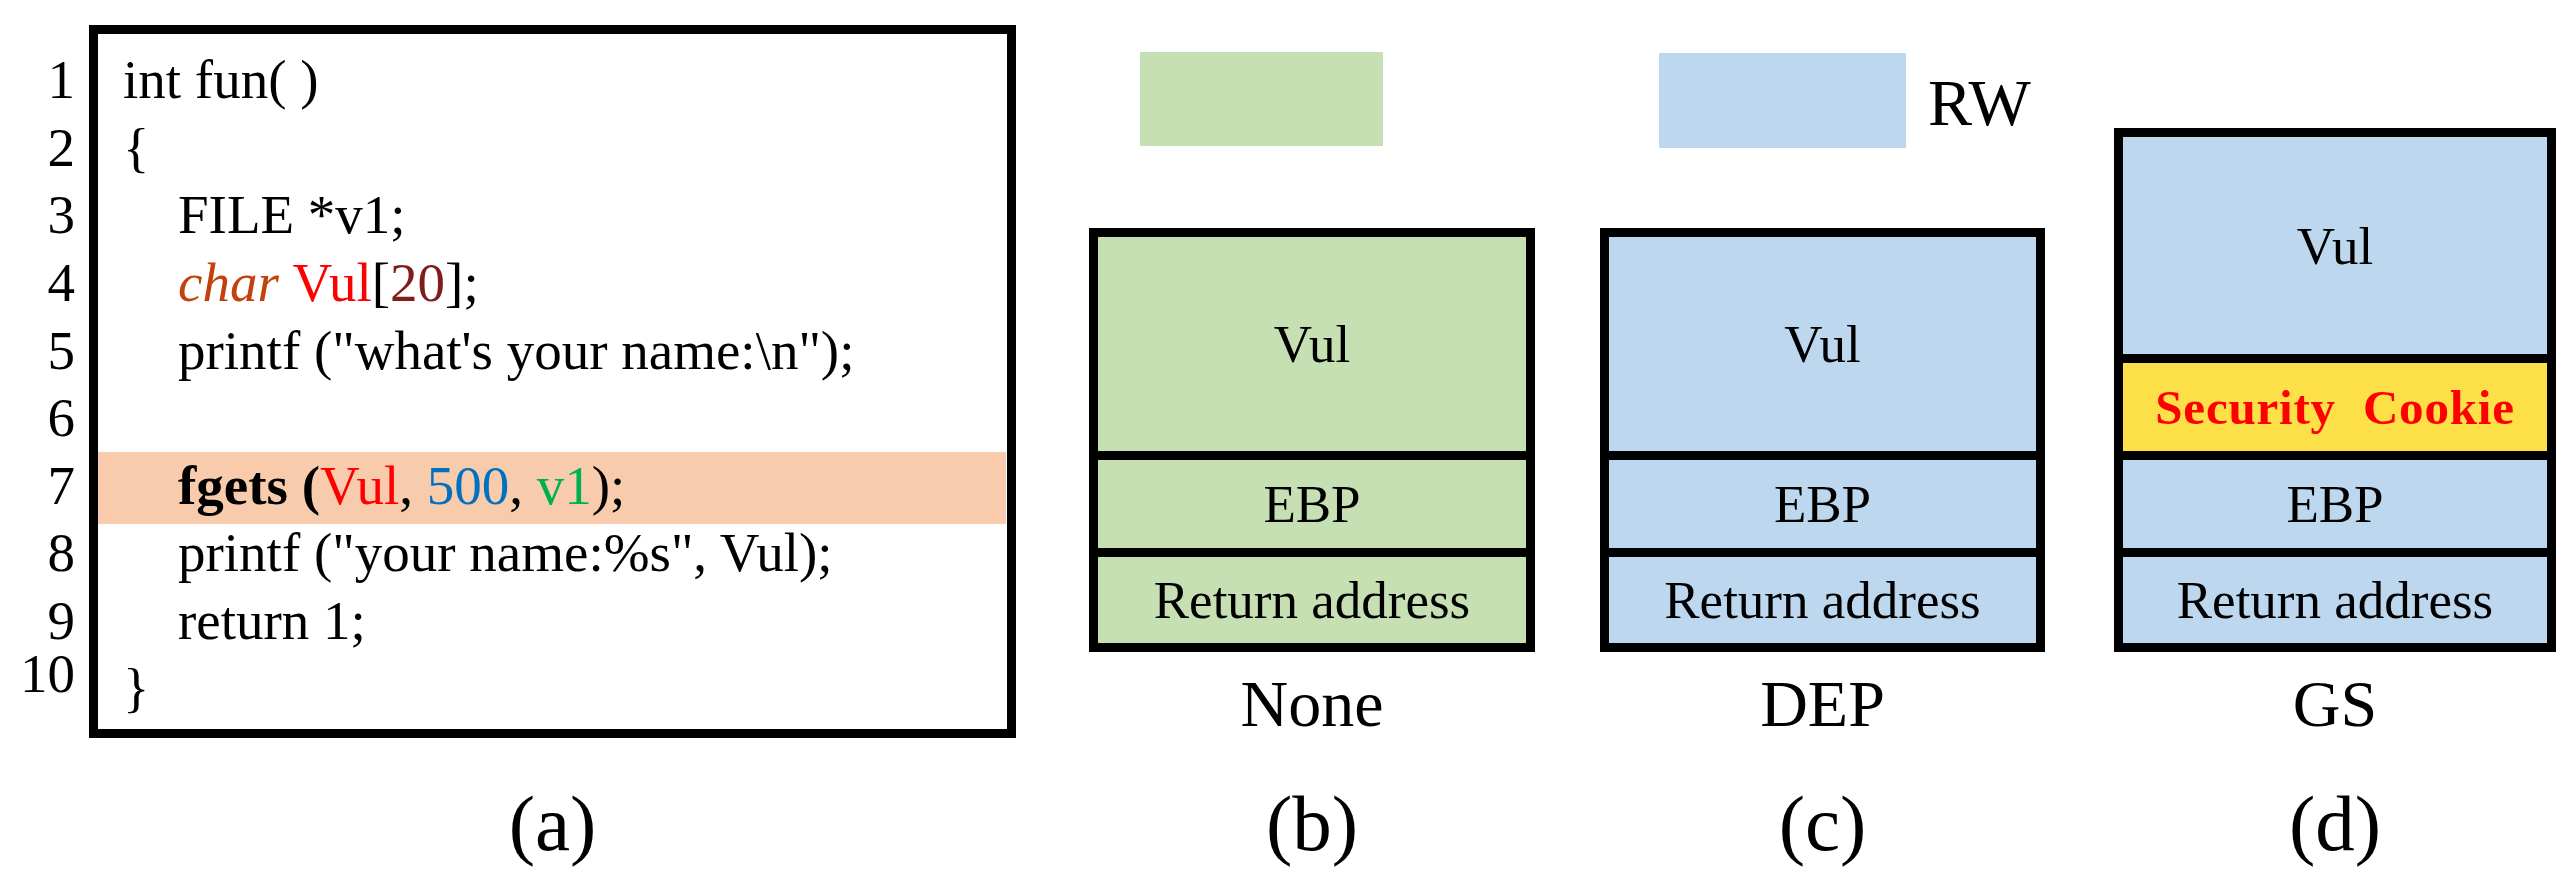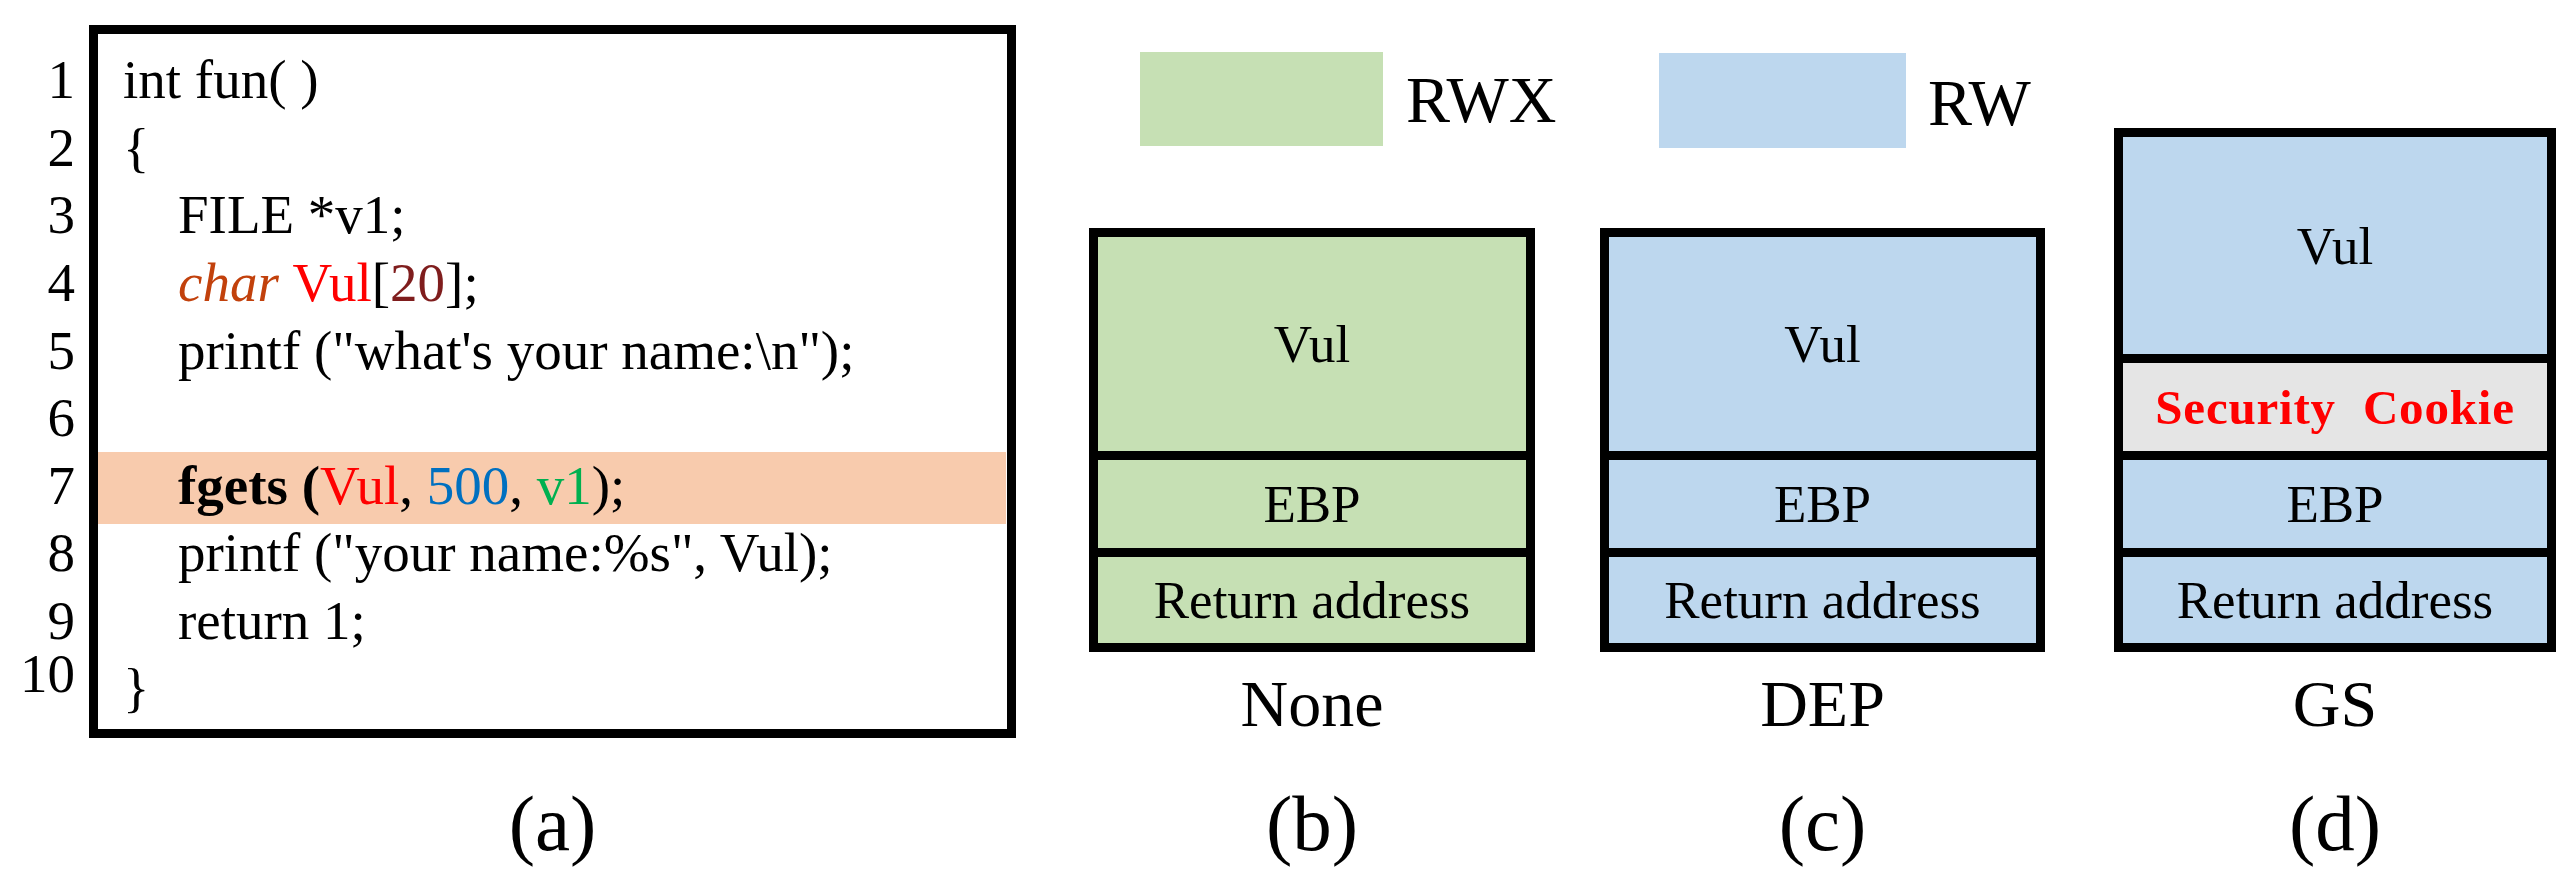--- a/index.html
+++ b/index.html
@@ -69,21 +69,20 @@
   <div class="abs code-line" style="left:123px;top:114px"><span style="color: rgb(0, 0, 0);">{</span></div>
   <div class="abs code-line" style="left:178px;top:181px"><span style="color: rgb(0, 0, 0);">FILE *v1;</span></div>
   <div class="abs code-line" style="left:178px;top:249px"><span style="color: #c2410c; font-style: italic;">char </span><span style="color: rgb(255, 0, 0);">Vul</span><span style="color: rgb(0, 0, 0);">[</span><span style="color: #7f1d1d;">20</span><span style="color: rgb(0, 0, 0);">];</span></div>
   <div class="abs code-line" style="left:178px;top:317px"><span style="color: rgb(0, 0, 0);">printf ("what's your name:\n");</span></div>
   <div class="abs code-line" style="left:178px;top:452px"><span style="color: rgb(0, 0, 0); font-weight: bold;">fgets (</span><span style="color: rgb(255, 0, 0);">Vul</span><span style="color: rgb(0, 0, 0);">, </span><span style="color: rgb(0, 112, 192);">500</span><span style="color: rgb(0, 0, 0);">, </span><span style="color: rgb(0, 176, 80);">v1</span><span style="color: rgb(0, 0, 0);">);</span></div>
   <div class="abs code-line" style="left:178px;top:519px"><span style="color: rgb(0, 0, 0);">printf ("your name:%s", Vul);</span></div>
   <div class="abs code-line" style="left:178px;top:587px"><span style="color: rgb(0, 0, 0); margin-top: 44px;">return 1;</span></div>
   <div class="abs code-line" style="left:123px;top:654px"><span style="color: rgb(0, 0, 0);">}</span></div>
 
   <div class="abs swatch" style="left: 1140px; top: 52px; width: 243px; height: 94px; background-color: rgb(198, 224, 180);"></div>
-  <div class="abs legend-label" style="left:1406px;top:60px">RWX</div>
 
   <div class="abs swatch" style="left: 1659px; top: 53px; width: 247px; height: 95px; background-color: rgb(189, 215, 238);"></div>
   <div class="abs legend-label" style="left:1928px;top:63px">RW</div>
 
   <div class="stack" style="left:1089px;top:228px;width:446px">
     <div class="cell" style="height: 214px; background-color: rgb(198, 224, 180);">
       <span>Vul</span>
     </div>
     <div class="cell" style="height: 97px; background-color: rgb(198, 224, 180);">
       <span>EBP</span>
@@ -104,21 +103,21 @@
     <div class="cell" style="height: 95px; background-color: rgb(189, 215, 238);">
       <span>Return address</span>
     </div>
   </div>
   <div class="abs prot-label" style="left:1600px;width:445px">DEP</div>
 
   <div class="stack" style="left:2114px;top:128px;width:442px">
     <div class="cell" style="height: 217px; background-color: rgb(189, 215, 238);">
       <span>Vul</span>
     </div>
-    <div class="cell" style="height: 97px; background-color: #e5e5e5;">
+    <div class="cell" style="height: 97px; background-color: #fde047;">
       <span class="cookie" style="color: rgb(255, 0, 0);">Security Cookie</span>
     </div>
     <div class="cell" style="height: 97px; background-color: rgb(189, 215, 238);">
       <span>EBP</span>
     </div>
     <div class="cell" style="height: 95px; background-color: rgb(189, 215, 238);">
       <span>Return address</span>
     </div>
   </div>
   <div class="abs prot-label" style="left:2114px;width:442px">GS</div>

